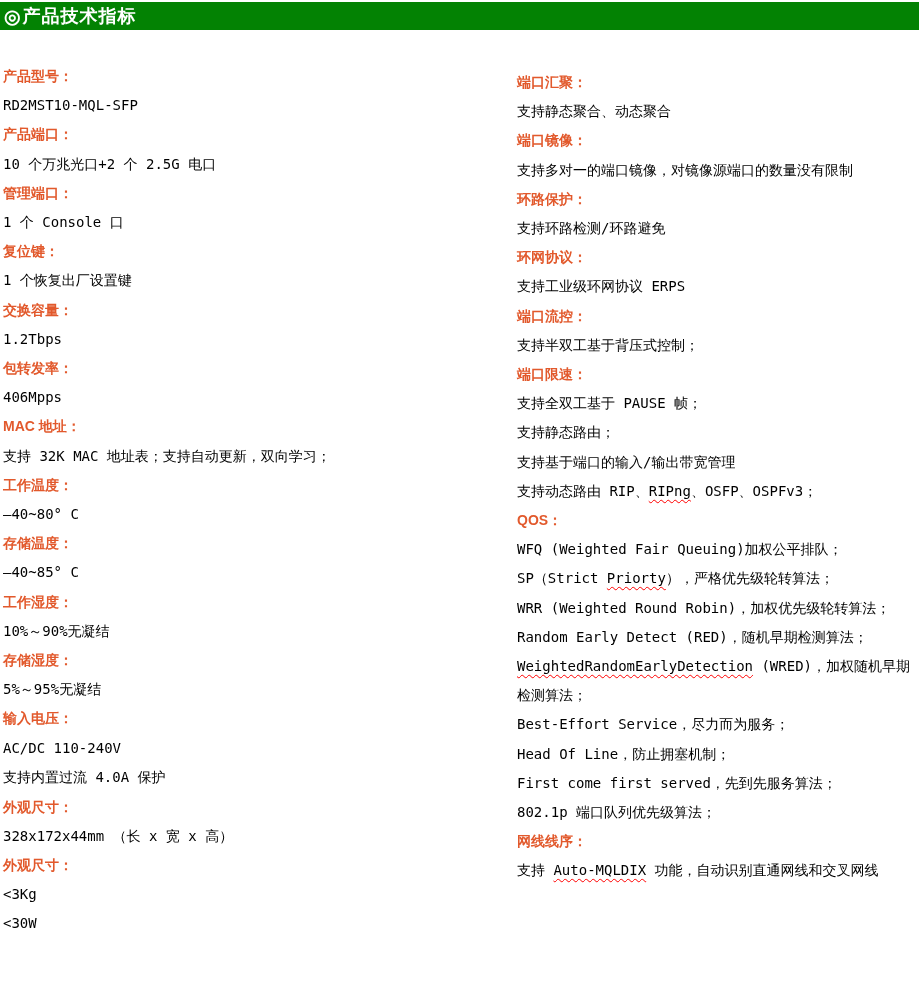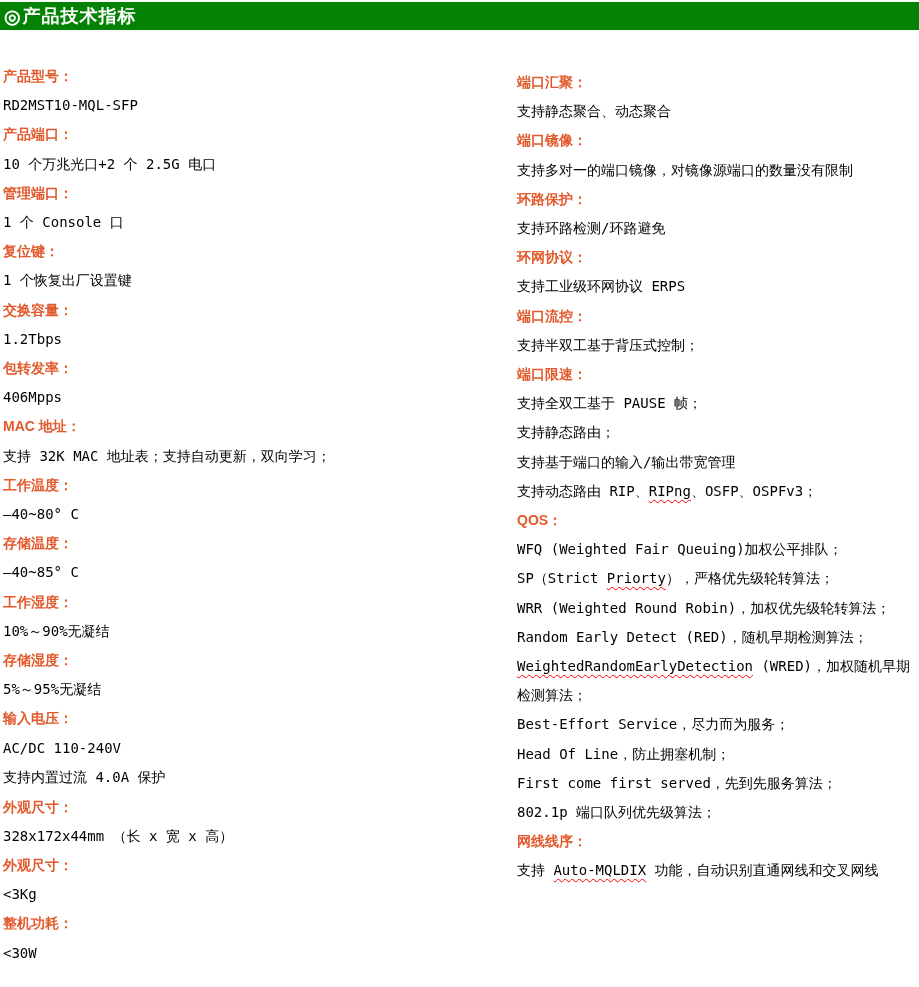--- a/index.html
+++ b/index.html
@@ -111,21 +111,20 @@
       <div class="spec-value"><span>10%～90%无凝结</span></div>
       <div class="spec-label">存储湿度：</div>
       <div class="spec-value"><span>5%～95%无凝结</span></div>
       <div class="spec-label">输入电压：</div>
       <div class="spec-value tight"><span>AC/DC 110-240V</span></div>
       <div class="spec-value tight"><span>支持内置过流 4.0A 保护</span></div>
       <div class="spec-label">外观尺寸：</div>
       <div class="spec-value"><span>328x172x44mm （长 x 宽 x 高）</span></div>
       <div class="spec-label">外观尺寸：</div>
       <div class="spec-value"><span>&lt;3Kg</span></div>
-      <div class="spec-label">整机功耗：</div>
       <div class="spec-value"><span>&lt;30W</span></div>
     </div>
   <div class="col col-right" id="col-right">
       <div class="spec-label">端口汇聚：</div>
       <div class="spec-value"><span>支持静态聚合、动态聚合</span></div>
       <div class="spec-label">端口镜像：</div>
       <div class="spec-value"><span>支持多对一的端口镜像，对镜像源端口的数量没有限制</span></div>
       <div class="spec-label">环路保护：</div>
       <div class="spec-value"><span>支持环路检测/环路避免</span></div>
       <div class="spec-label">环网协议：</div>

